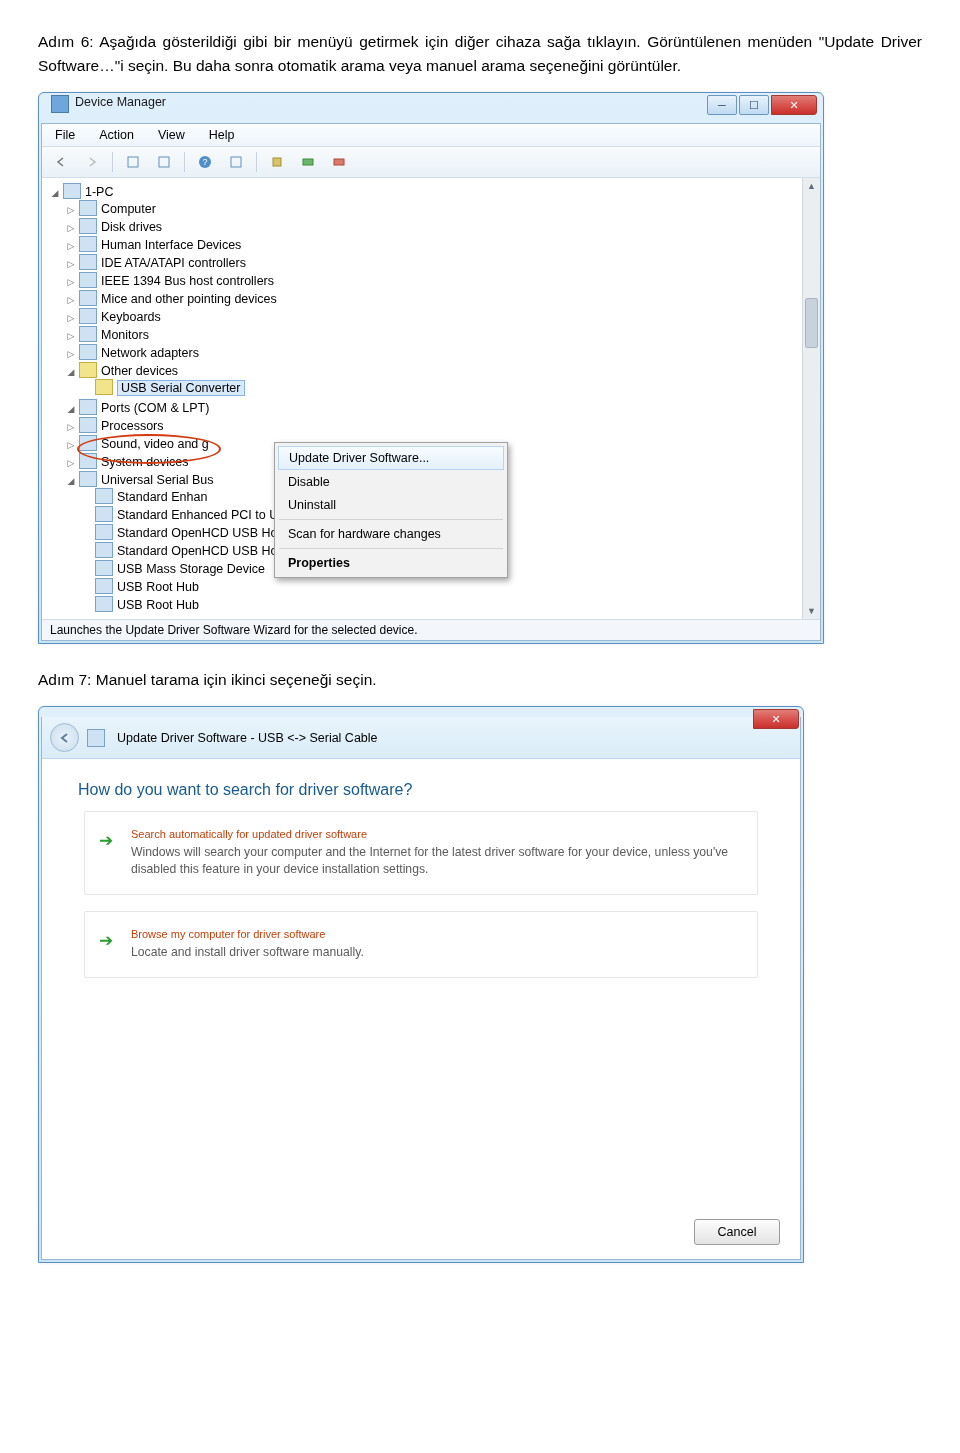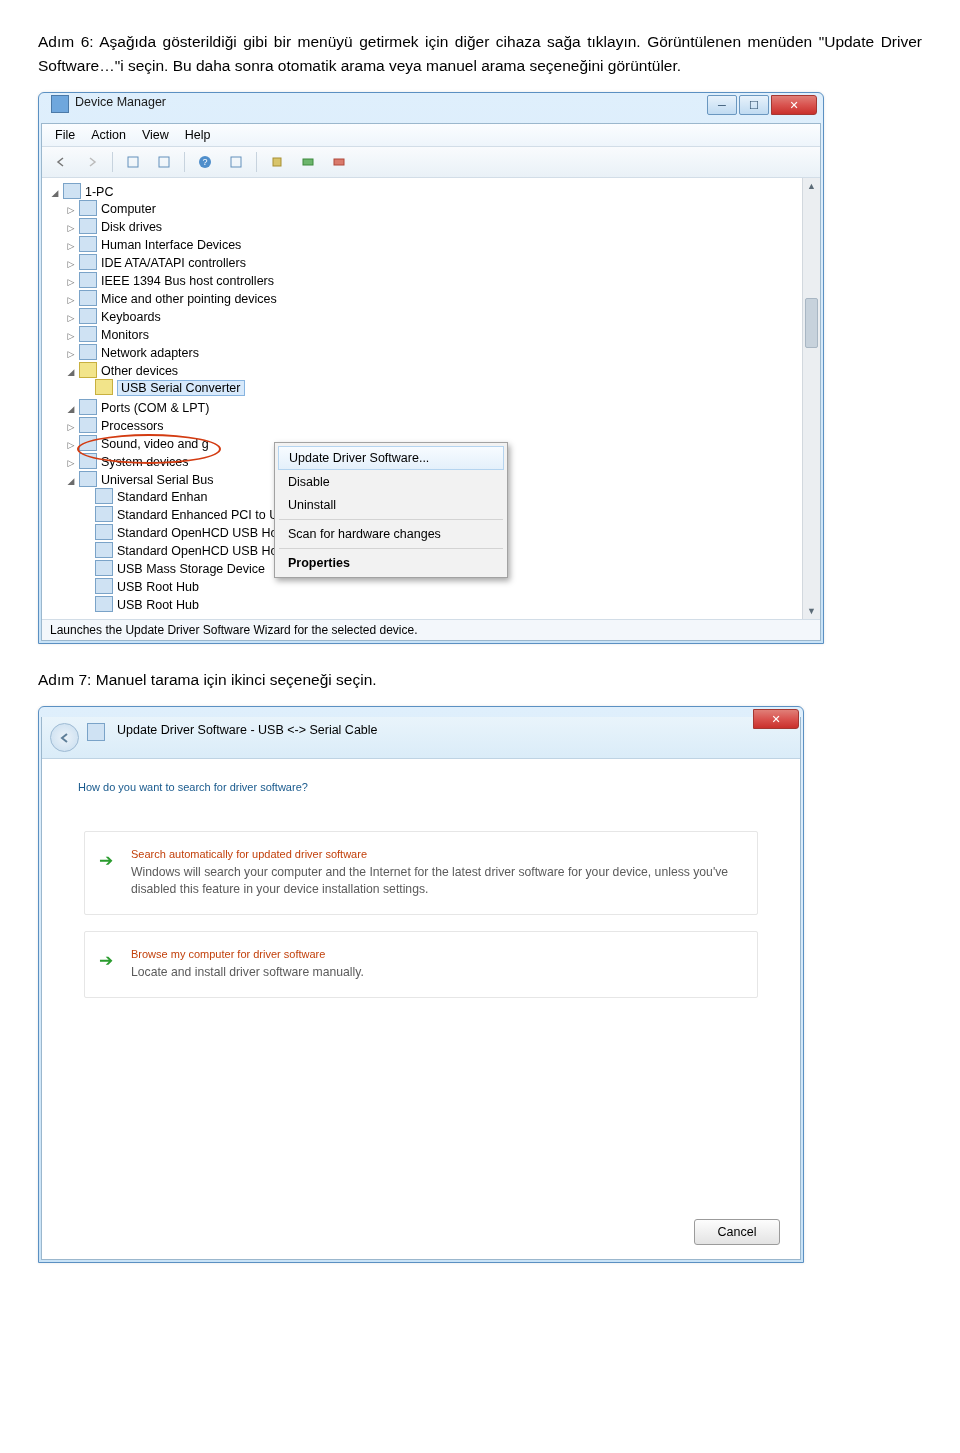--- a/index.html
+++ b/index.html
@@ -9,21 +9,21 @@
 
 .wframe{background:linear-gradient(#dfeffc,#c9e3f7);border:1px solid #5b90c2;border-radius:6px 6px 0 0;padding:2px}
 .tbar{height:28px;display:flex;align-items:flex-start;padding:0 4px}
 .ticon{width:16px;height:16px;margin:0 6px;background:#6fa7dd;border:1px solid #4c7aa8}
 .ttext{font-size:12.5px;color:#1a1a1a}
 .winbtns{margin-left:auto;display:flex;gap:0}
 .wbtn{width:28px;height:18px;border:1px solid #6a97c0;background:linear-gradient(#e8f2fb,#c0dbf2);border-radius:2px;display:flex;align-items:center;justify-content:center;font-size:11px;color:#274866;margin-left:2px}
 .wbtn.cls{width:44px;background:linear-gradient(#e07f78,#d9534f,#c9302c);border-color:#a43732;color:#fff;border-radius:0 3px 3px 0}
 .winner{background:#fff;border:1px solid #9bb7cd}
 
-.mbar{display:flex;gap:2px;padding:2px 6px;background:linear-gradient(#fbfdff,#eef5fb);font-size:12.5px;border-bottom:1px solid #d2dde7}
+.mbar{display:flex;gap:10px;padding:2px 6px;background:linear-gradient(#fbfdff,#eef5fb);font-size:12.5px;border-bottom:1px solid #d2dde7}
 .mitem{padding:2px 7px}
 
 .tool{display:flex;align-items:center;gap:5px;padding:3px 6px;background:linear-gradient(#f9fbfd,#e9f1f7);border-bottom:1px solid #d2dde7}
 .tbtn{width:24px;height:22px;display:flex;align-items:center;justify-content:center;border:1px solid transparent}
 .tsep{width:1px;height:20px;background:#c7d3de;margin:0 2px}
 
 .twrap{display:flex}
 .tree{flex:1;font-size:12.5px;padding:4px 2px 4px 6px;font-family:'Segoe UI',Tahoma,sans-serif}
 .tree ul{list-style:none;margin:0;padding-left:16px}
 .tree>ul{padding-left:2px}
@@ -38,24 +38,24 @@
 .ctx{position:absolute;left:232px;top:264px;width:228px;background:#f2f2f2;border:1px solid #a2a2a2;box-shadow:2px 3px 6px rgba(0,0,0,.35);font-size:12.5px;padding:2px}
 .ctx .row{padding:4px 10px;margin:1px;border-radius:0}
 .ctx .row.hl{background:linear-gradient(#f7fbff,#e4f0fb);border:1px solid #b5d4ef}
 .ctx hr{border:none;border-top:1px solid #d3d3d3;margin:3px 2px}
 .stat{border-top:1px solid #d2dde7;background:#f3f7fb;padding:3px 8px;font-size:12px;display:flex}
 
 .circ{position:absolute;left:35px;top:256px;width:140px;height:26px;border:2px solid #d33b11;border-radius:50%;pointer-events:none}
 .rel{position:relative}
 
 .dlg2{width:760px;margin-top:14px}
-.d2top{display:flex;gap:8px;padding:6px 8px;background:linear-gradient(#e9f4fb,#daecf8);border-bottom:1px solid #bed3e3}
+.d2top{display:flex;align-items:center;gap:8px;padding:6px 8px;background:linear-gradient(#e9f4fb,#daecf8);border-bottom:1px solid #bed3e3}
 .backb{width:27px;height:27px;border-radius:50%;background:radial-gradient(#ecf3f9,#c7ddef);border:1px solid #9dbad3;display:flex;align-items:center;justify-content:center}
 .d2body{padding:22px 36px 18px;background:#fff;min-height:460px;position:relative}
-.d2h{color:#195a8d;font-size:11px;margin-bottom:38px}
+.d2h{color:#195a8d;font-size:16px;margin-bottom:12px}
 .opt{border:1px solid #e6e6e6;border-radius:2px;padding:16px 18px 16px 46px;margin:0 6px 16px;position:relative}
 .opt .ar{position:absolute;left:14px;top:18px;color:#2b9c2f;font-size:17px}
 .opt .tt{color:#c2410c;font-size:11px}
 .opt .dd{color:#5b5b5b;font-size:12.2px;margin-top:4px;line-height:1.4}
 .cbtn{position:absolute;right:20px;bottom:14px;width:84px;height:24px;background:linear-gradient(#fdfdfd,#e3e3e3);border:1px solid #9b9b9b;border-radius:3px;font-size:12.5px;display:flex;align-items:center;justify-content:center}
 svg{display:block}
 </style>
 </head>
 <body>
 

